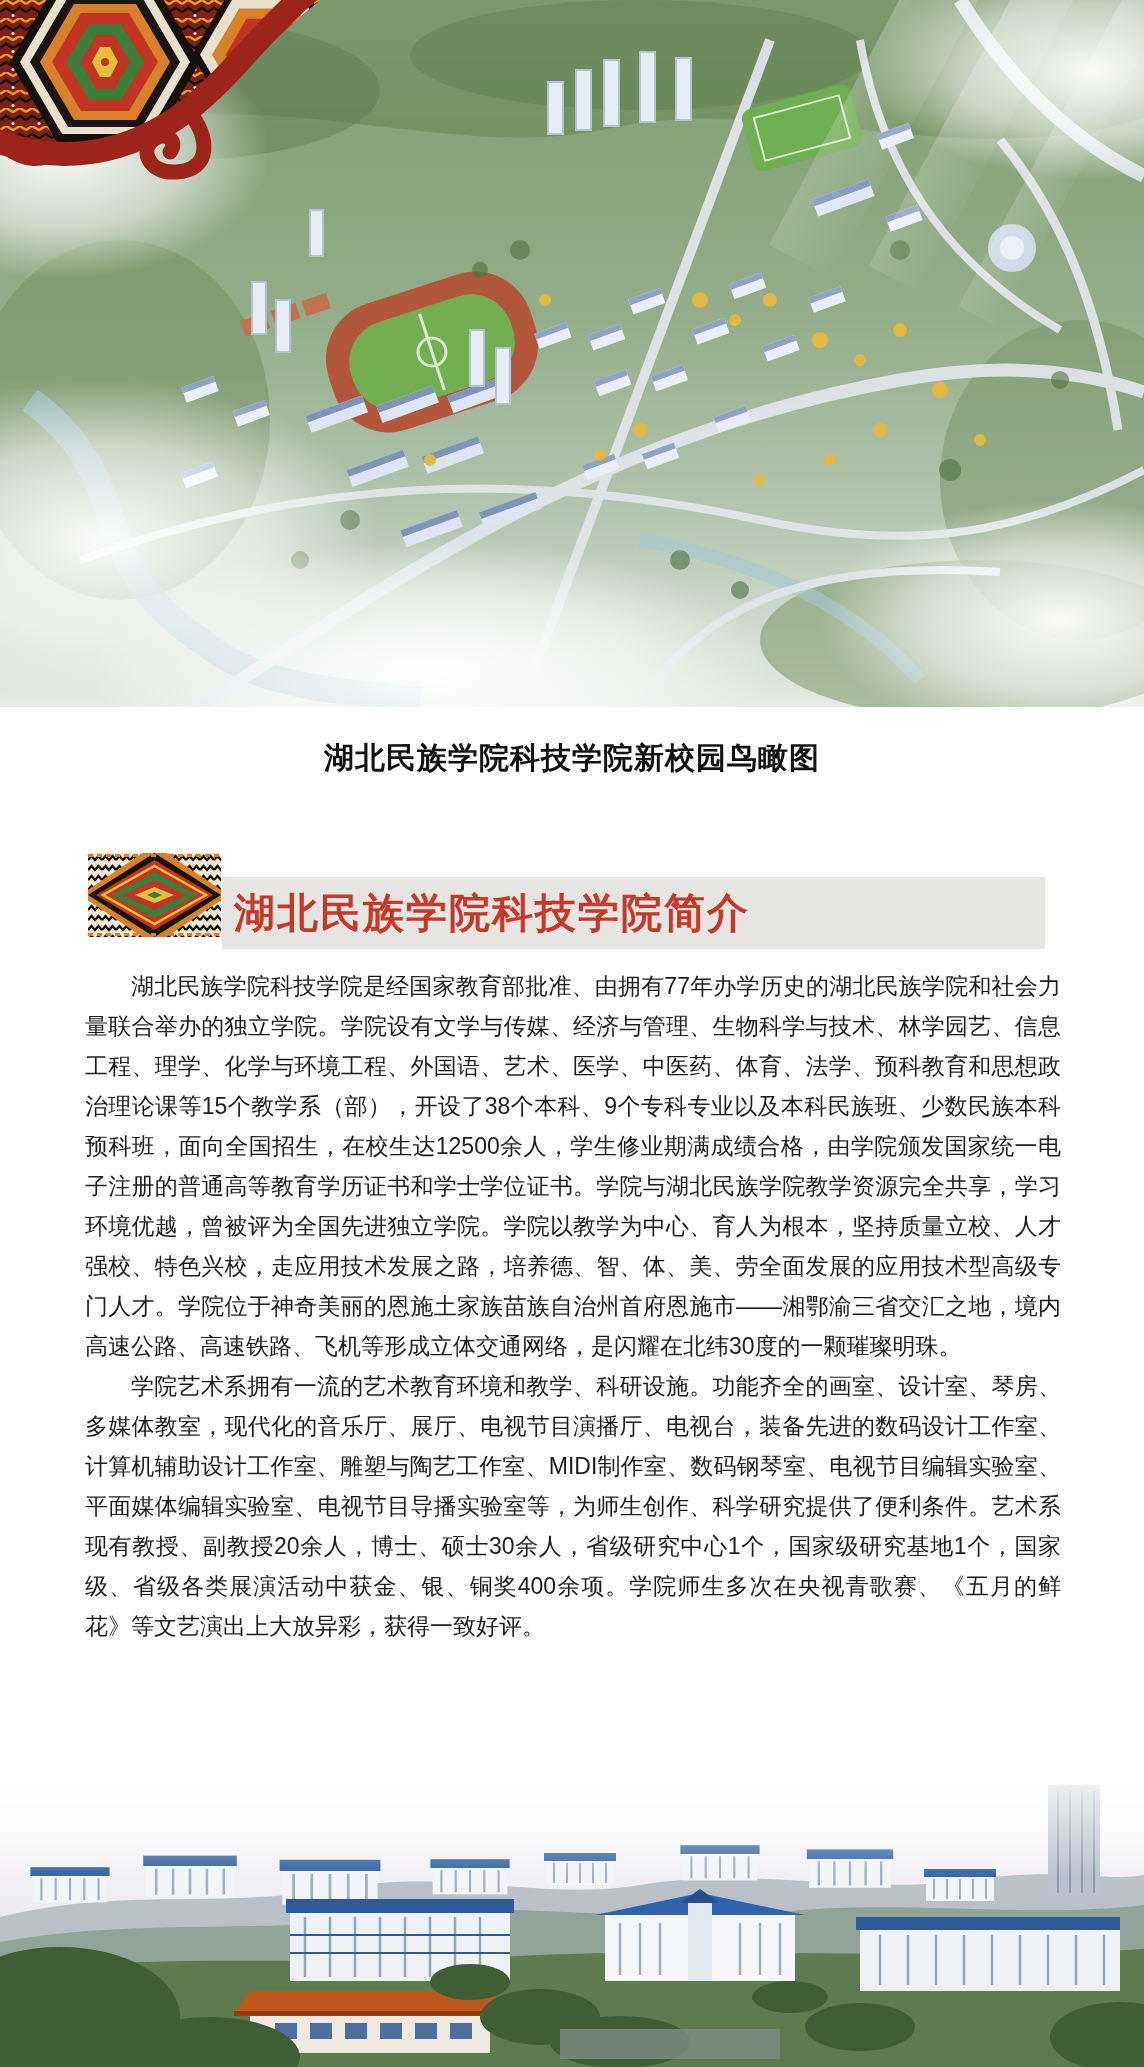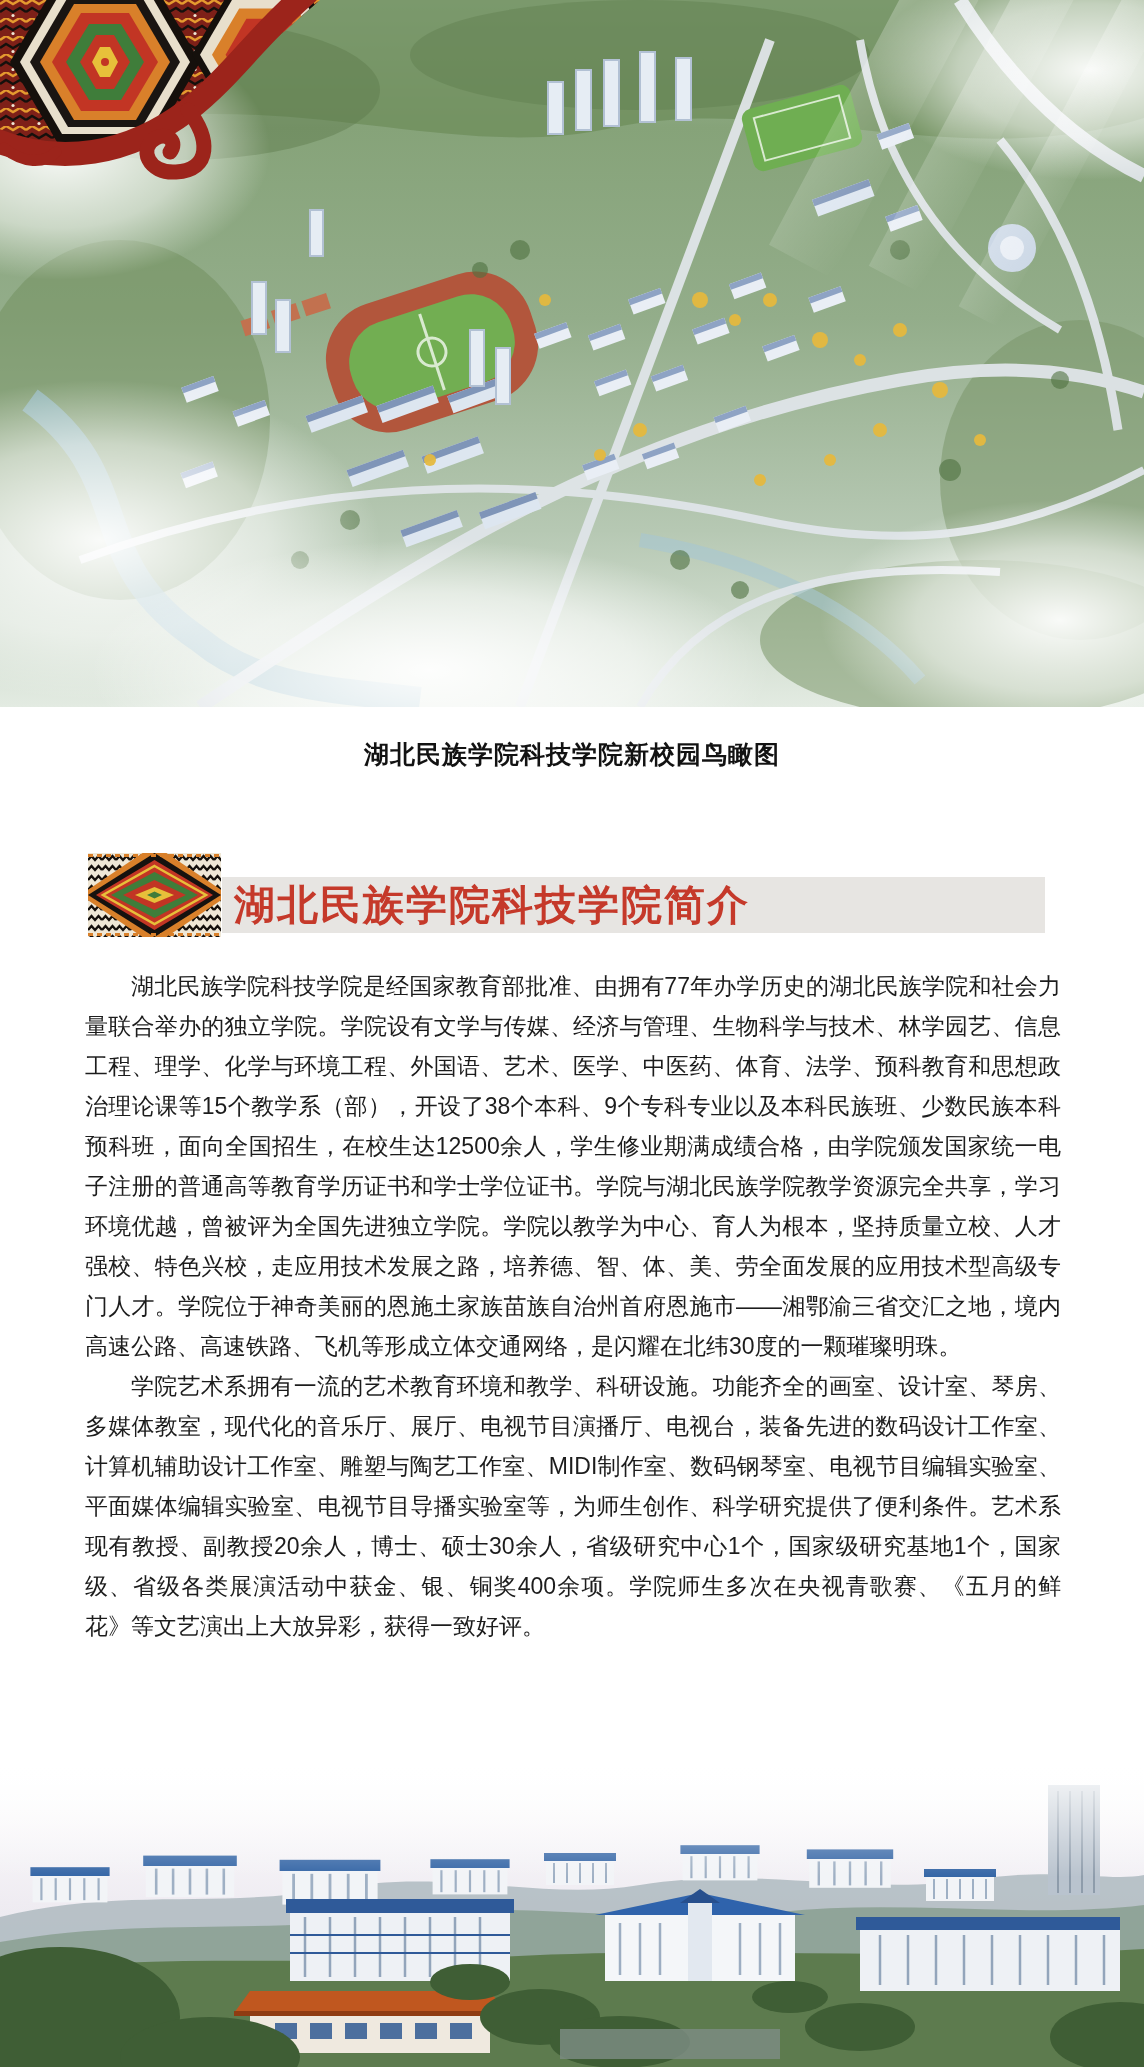--- a/index.html
+++ b/index.html
@@ -8,28 +8,28 @@
   .page {
     position:relative; width:1144px; height:2067px;
     margin:0 auto; background:#ffffff; overflow:hidden;
   }
   .hero { position:absolute; top:0; left:0; width:1144px; height:707px; }
   .hero svg { display:block; width:100%; height:100%; }
   .corner-ornament { position:absolute; top:0; left:0; width:322px; height:182px; }
   .corner-ornament svg { display:block; width:100%; height:100%; }
   .hero-caption {
     position:absolute; top:738px; left:0; width:1144px;
-    text-align:center; font-size:25px; font-weight:bold; color:#121212;
+    text-align:center; font-size:30px; font-weight:bold; color:#121212;
     letter-spacing:1px;
   }
   .section-header { position:absolute; top:853px; left:88px; width:958px; height:84px; }
   .brocade-tile { position:absolute; top:0; left:0; width:133px; height:84px; }
   .brocade-tile svg { display:block; width:100%; height:100%; }
   .section-banner {
-    position:absolute; left:134px; top:24px; width:823px; height:56px;
+    position:absolute; left:134px; top:24px; width:823px; height:72px;
     background:#e7e5e2; display:flex; align-items:center;
   }
   .section-title {
     font-size:41px; font-weight:bold; color:#c5392a;
     padding-left:12px; letter-spacing:2px; line-height:1;
   }
   .article {
     position:absolute; top:966px; left:85px; width:976px;
     font-size:23px; line-height:40px; color:#1c1c1c;
     text-align:justify;

